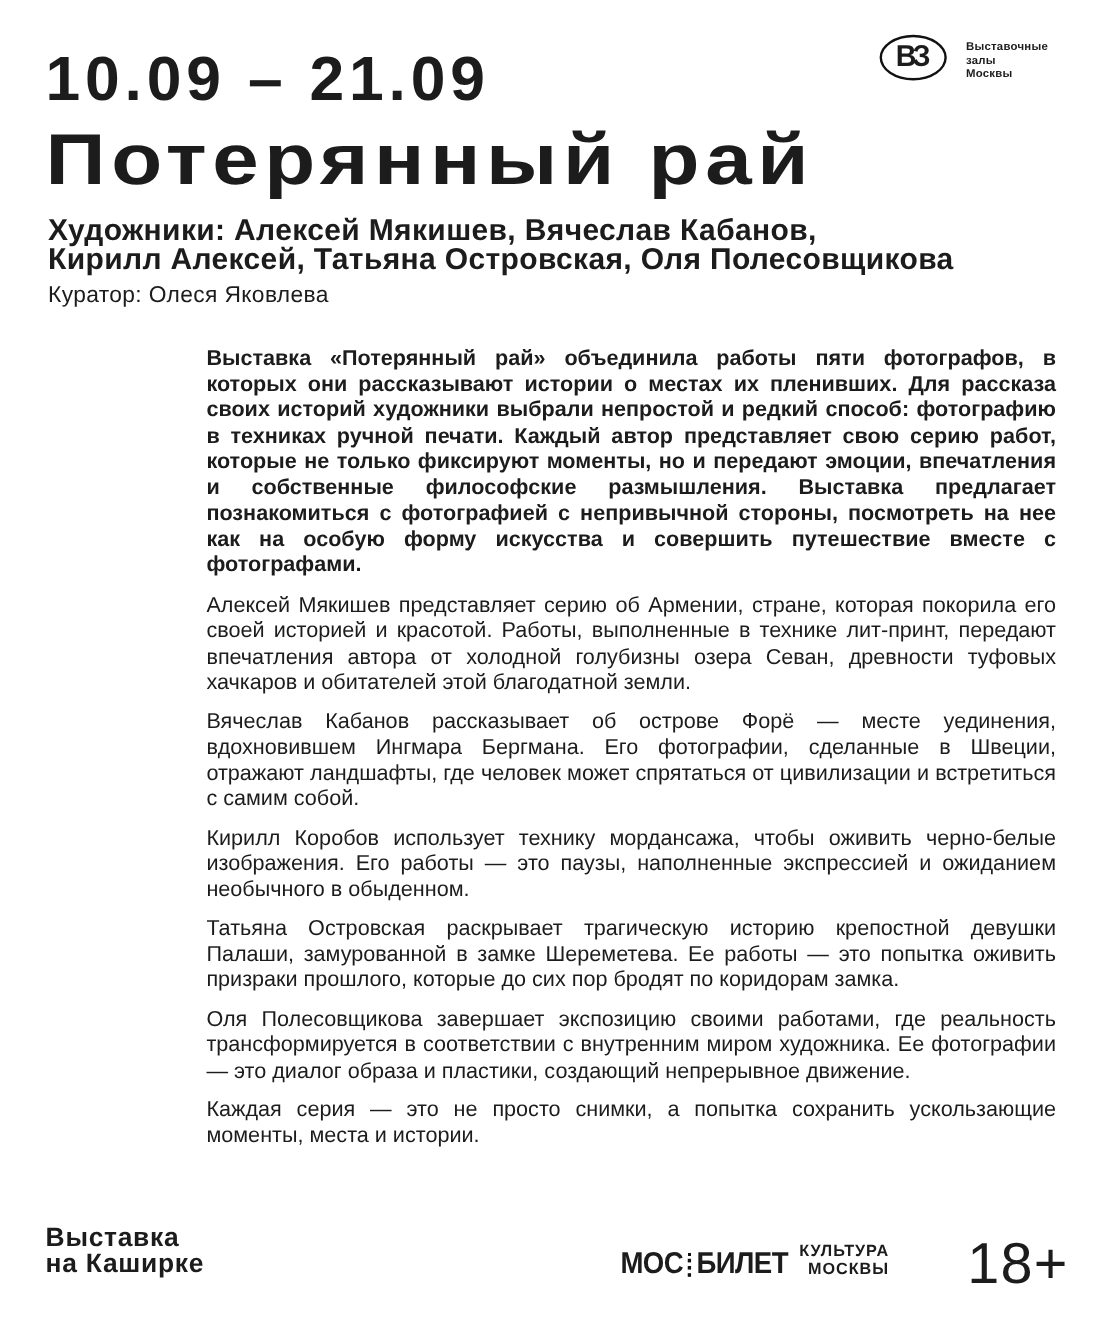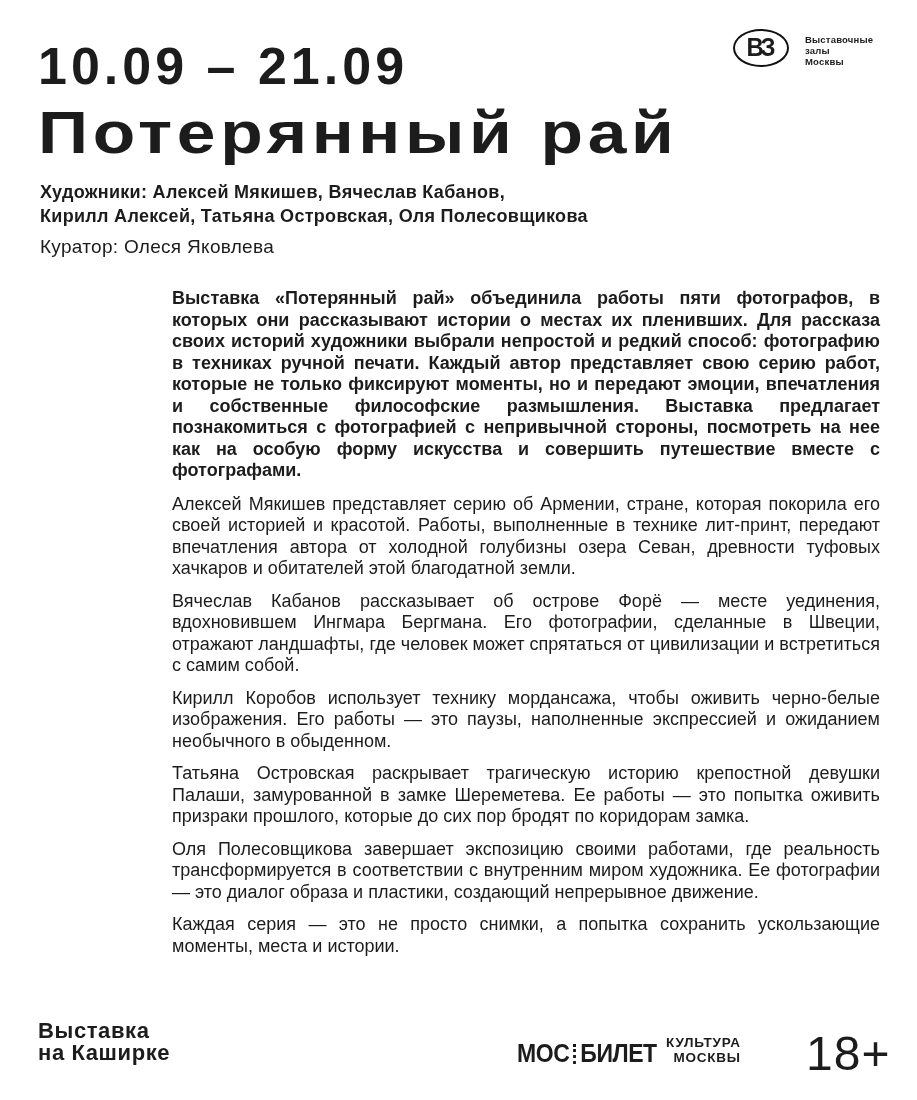--- a/index.html
+++ b/index.html
@@ -19,21 +19,21 @@
     white-space:nowrap;
   }
   .title{
     position:absolute;left:38px;top:98px;margin:0;
     font-size:60px;font-weight:800;letter-spacing:4px;
     transform:scaleX(1.16);transform-origin:left center;
     white-space:nowrap;
   }
   .artists{
     position:absolute;left:40px;top:180px;margin:0;
-    font-size:18px;font-weight:700;line-height:24px;letter-spacing:.3px;
+    font-size:25px;font-weight:700;line-height:24px;letter-spacing:.3px;
   }
   .curator{
     position:absolute;left:40px;top:236px;margin:0;
     font-size:19px;font-weight:400;letter-spacing:.3px;
   }
   
   .vz-logo{position:absolute;left:733px;top:27px;display:flex;align-items:flex-end;}
   .vz-ellipse{
     width:52px;height:34px;border:2.5px solid #111;border-radius:50%;
     display:flex;align-items:center;justify-content:center;

